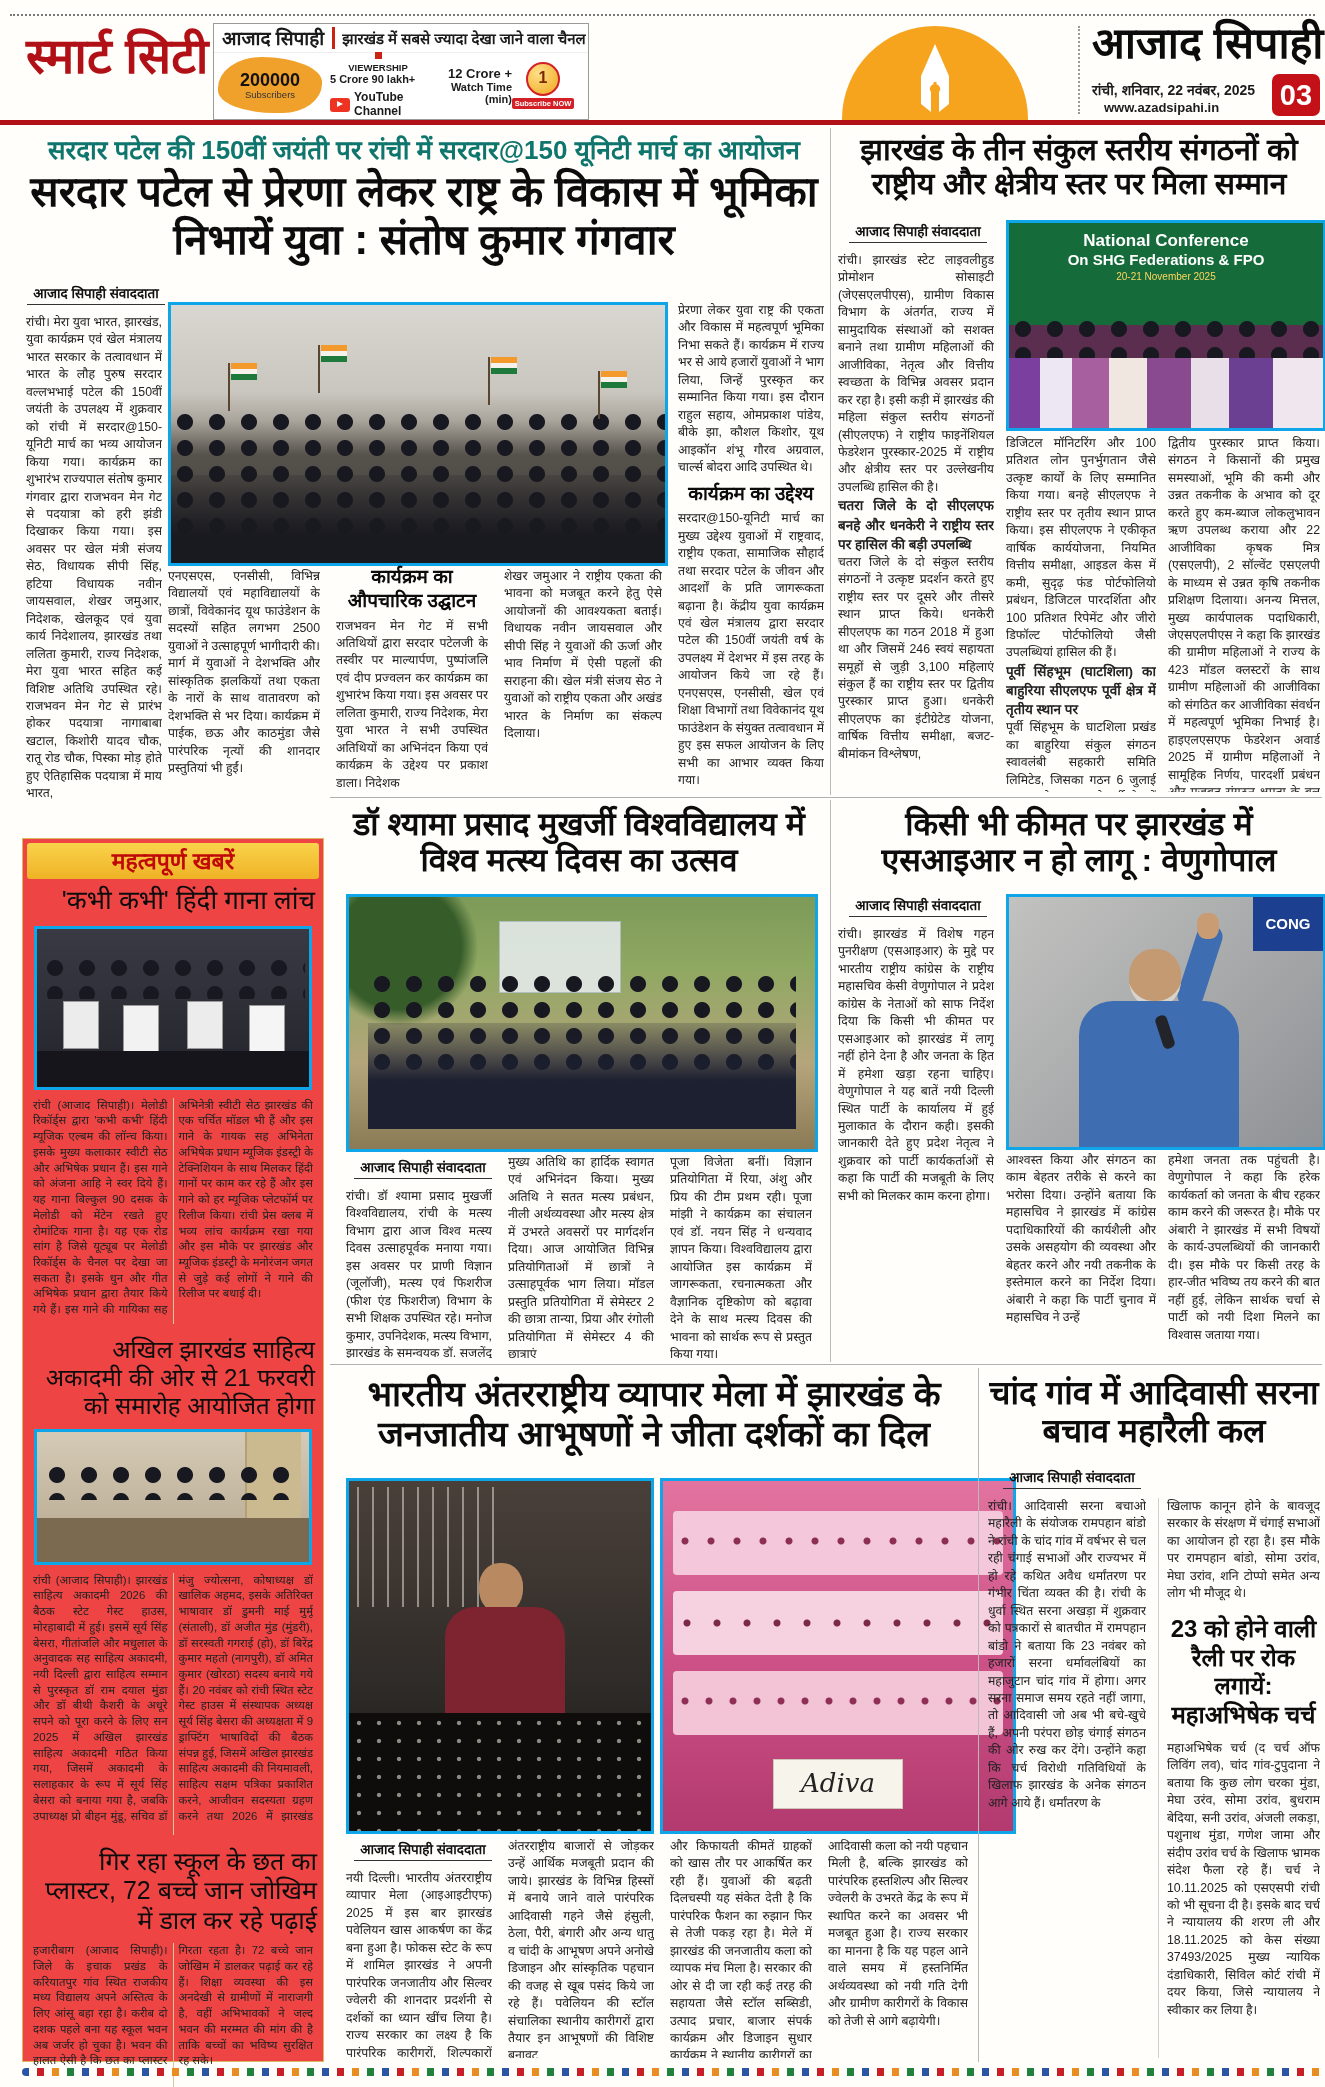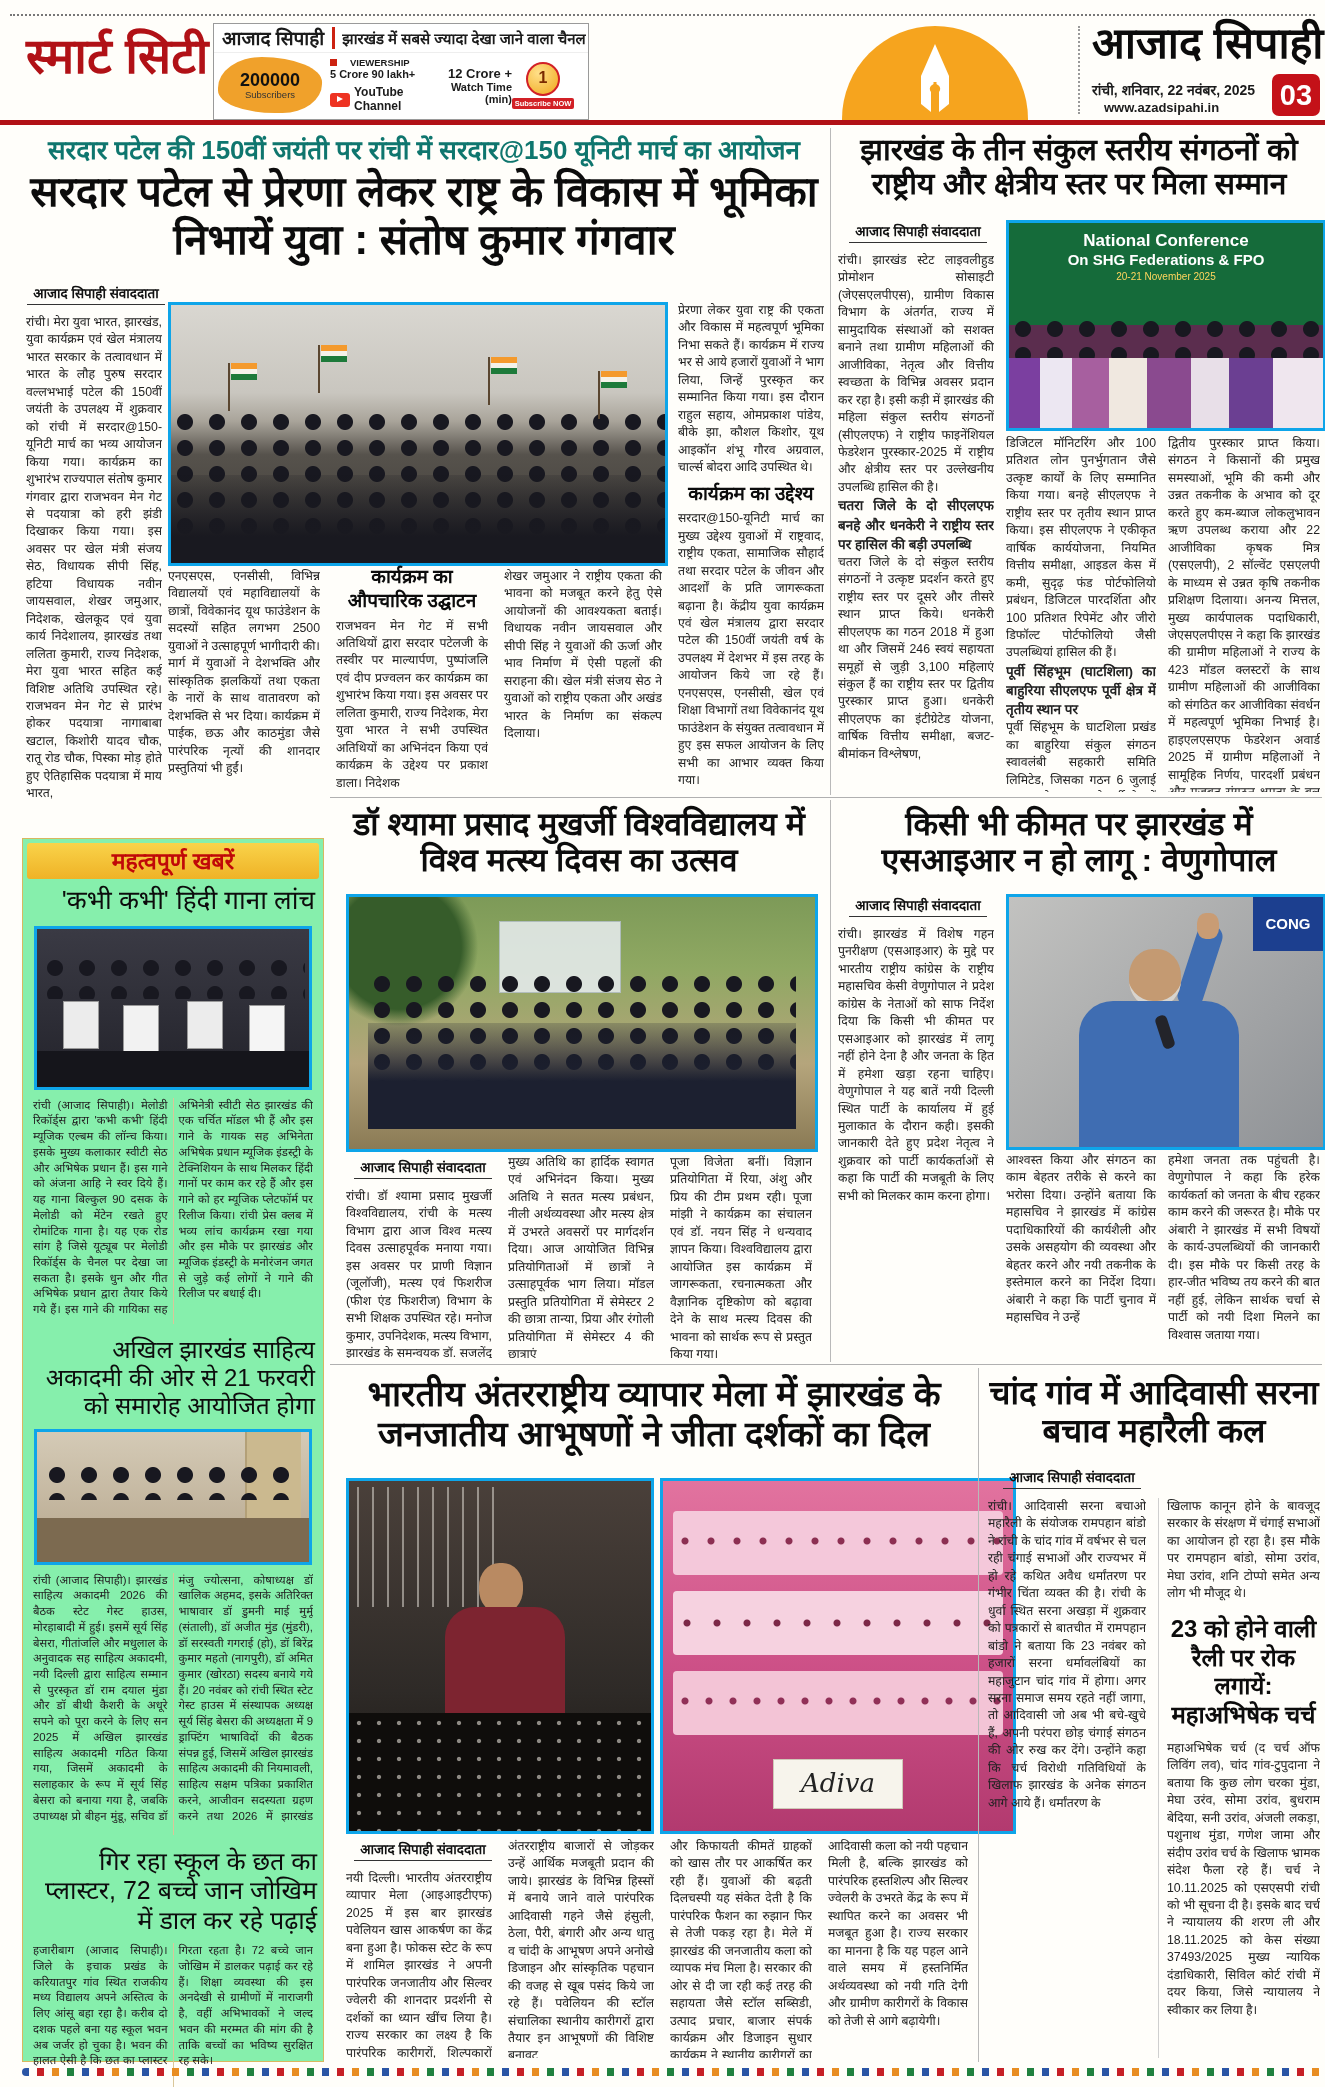--- a/index.html
+++ b/index.html
@@ -45,21 +45,21 @@
         <span style="font-weight:800;font-size:19px;padding:0 8px;white-space:nowrap;">आजाद सिपाही</span>
         <span style="width:3px;height:22px;background:#c21; margin-right:7px;"></span>
         <span style="font-weight:800;font-size:15px;white-space:nowrap;overflow:hidden;">झारखंड में सबसे ज्यादा देखा जाने वाला चैनल</span>
       </div>
       <div style="display:flex;height:64px;align-items:center;">
         <div style="width:104px;height:56px;margin-left:4px;background:#f0a12b;border-radius:42% 58% 38% 55%/55% 45% 52% 40%;display:flex;flex-direction:column;align-items:center;justify-content:center;">
           <span style="font-weight:800;font-size:18px;color:#111;line-height:1;">200000</span>
           <span style="font-size:9.5px;color:#333;">Subscribers</span>
         </div>
         <div style="margin-left:8px;width:96px;">
-          <div style="display:flex;align-items:center;gap:13px;">
+          <div style="display:flex;align-items:center;gap:3px;flex-direction:column;">
             <span style="width:7px;height:7px;background:#c21;display:inline-block;"></span>
             <span style="font-size:9.5px;font-weight:700;">VIEWERSHIP</span>
           </div>
           <div style="font-size:11px;font-weight:700;">5 Crore 90 lakh+</div>
           <div style="display:flex;align-items:center;gap:4px;margin-top:6px;">
             <span style="width:20px;height:14px;background:#e32;border-radius:3px;position:relative;display:inline-block;">
               <span style="position:absolute;left:7px;top:3.5px;width:0;height:0;border-left:6px solid #fff;border-top:3.5px solid transparent;border-bottom:3.5px solid transparent;"></span>
             </span>
             <span style="font-size:12px;font-weight:700;line-height:1.1;width:42px;">YouTube Channel</span>
           </div>
@@ -222,21 +222,21 @@
   <div class="abs byline-wrap" style="left:992px;top:1468px;width:160px;">
     <span class="byline">आजाद सिपाही संवाददाता</span>
   </div>
   <div class="abs body-col" style="left:988px;top:1498px;width:158px;height:560px;">रांची। आदिवासी सरना बचाओ महारैली के संयोजक रामपहान बांडो ने रांची के चांद गांव में वर्षभर से चल रही चंगाई सभाओं और राज्यभर में हो रहे कथित अवैध धर्मांतरण पर गंभीर चिंता व्यक्त की है। रांची के धुर्वा स्थित सरना अखड़ा में शुक्रवार को पत्रकारों से बातचीत में रामपहान बांडो ने बताया कि 23 नवंबर को हजारों सरना धर्मावलंबियों का महाजुटान चांद गांव में होगा। अगर सरना समाज समय रहते नहीं जागा, तो आदिवासी जो अब भी बचे-खुचे हैं, अपनी परंपरा छोड़ चंगाई संगठन की ओर रुख कर देंगे। उन्होंने कहा कि चर्च विरोधी गतिविधियों के खिलाफ झारखंड के अनेक संगठन आगे आये हैं। धर्मांतरण के</div>
   <div class="abs" style="left:1158px;top:1498px;width:162px;height:560px;overflow:hidden;border-left:1px solid #cfcfcf;padding-left:8px;box-sizing:border-box;">
     <div class="body-col">खिलाफ कानून होने के बावजूद सरकार के संरक्षण में चंगाई सभाओं का आयोजन हो रहा है। इस मौके पर रामपहान बांडो, सोमा उरांव, मेघा उरांव, शनि टोप्पो समेत अन्य लोग भी मौजूद थे।</div>
     <div class="subhead" style="font-size:24px;line-height:1.2;margin:12px 0 10px;">23 को होने वाली रैली पर रोक लगायें: महाअभिषेक चर्च</div>
     <div class="body-col">महाअभिषेक चर्च (द चर्च ऑफ लिविंग लव), चांद गांव-टुपुदाना ने बताया कि कुछ लोग चरका मुंडा, मेघा उरंव, सोमा उरांव, बुधराम बेदिया, सनी उरांव, अंजली लकड़ा, पशुनाथ मुंडा, गणेश जामा और संदीप उरांव चर्च के खिलाफ भ्रामक संदेश फैला रहे हैं। चर्च ने 10.11.2025 को एसएसपी रांची को भी सूचना दी है। इसके बाद चर्च ने न्यायालय की शरण ली और 18.11.2025 को केस संख्या 37493/2025 मुख्य न्यायिक दंडाधिकारी, सिविल कोर्ट रांची में दयर किया, जिसे न्यायालय ने स्वीकार कर लिया है।</div>
   </div>
 
-  <div class="abs" style="left:22px;top:838px;width:302px;height:1224px;background:#86efac;border:1px solid #d8b860;box-sizing:border-box;">
+  <div class="abs" style="left:22px;top:838px;width:302px;height:1224px;background:#ef4444;border:1px solid #d8b860;box-sizing:border-box;">
     <div style="margin:4px;height:36px;background:linear-gradient(#f9d34a,#efb226);color:#c00808;font-weight:800;font-size:23px;text-align:center;line-height:36px;border-radius:3px;">महत्वपूर्ण खबरें</div>
 
     <div class="sb-hl" style="margin:6px 8px 0;font-size:26px;">'कभी कभी' हिंदी गाना लांच</div>
 
     <div class="photo" style="left:14px;top:122px;width:272px;height:158px;background:linear-gradient(#3a3a44,#23232b);position:relative;margin:10px auto 0;left:auto;top:auto;">
       <div class="heads abs" style="left:4px;right:4px;top:30px;height:40px;"></div>
       <div class="abs" style="left:26px;top:72px;width:34px;height:46px;background:#ececec;border:1px solid #999;"></div>
       <div class="abs" style="left:86px;top:76px;width:34px;height:46px;background:#f2f2f2;border:1px solid #999;"></div>
       <div class="abs" style="left:150px;top:72px;width:34px;height:46px;background:#ececec;border:1px solid #999;"></div>
       <div class="abs" style="left:212px;top:76px;width:34px;height:46px;background:#f5f5f5;border:1px solid #999;"></div>

